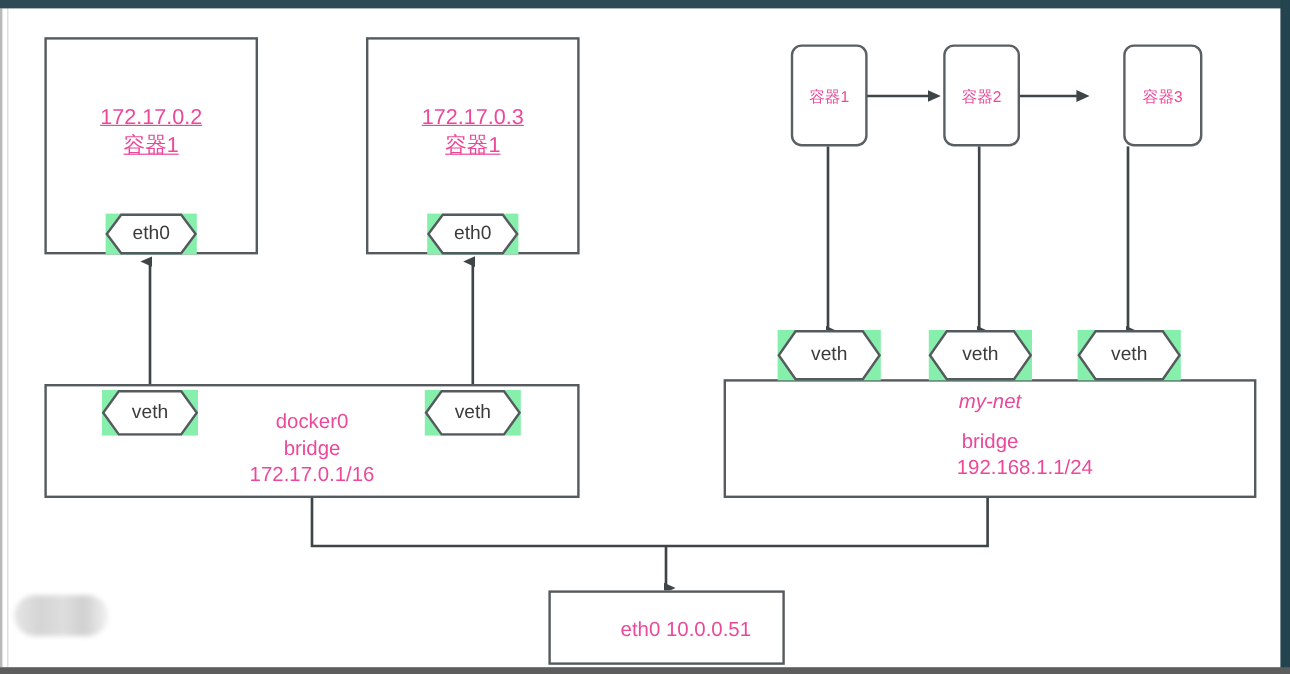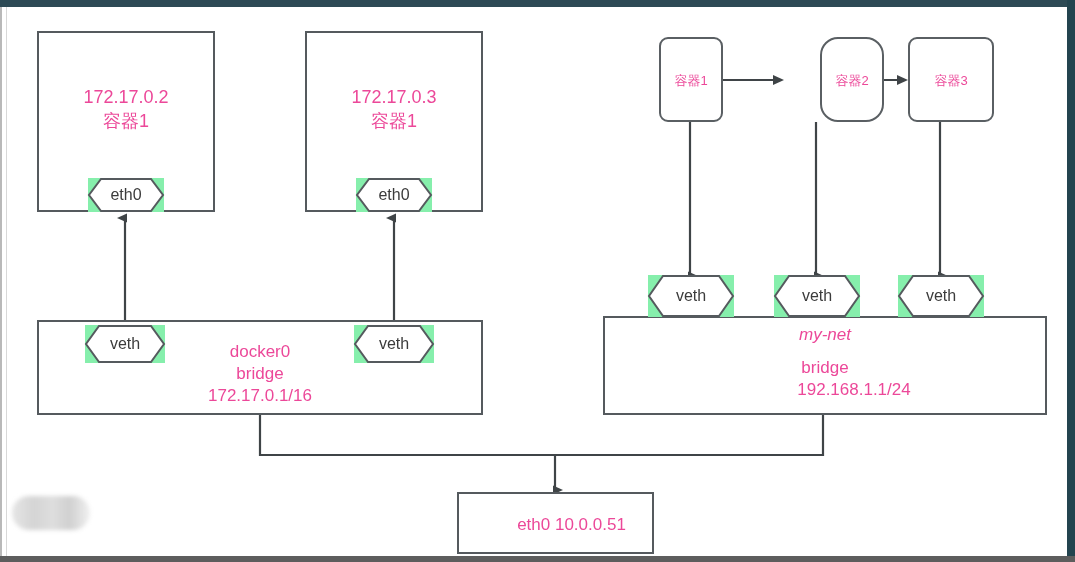--- a/index.html
+++ b/index.html
@@ -70,20 +70,21 @@
   .box-label {
     position: absolute;
     width: 100%;
     text-align: center;
     color: #ec4899;
     line-height: 1.28;
     white-space: pre-line;
   }
   .ip-label {
     font-size: 18px;
+    text-decoration: underline;
   }
   .bridge-label {
     font-size: 17px;
   }
   .small-cn-label {
     font-size: 13px;
   }
   .eth-box-label {
     font-size: 17px;
   }
@@ -199,24 +200,24 @@
   <div class="hex" style="left:354px; top:325px; width:80px; height:38px;">
     <svg width="80" height="38" viewBox="0 0 80 38">
       <polygon points="14,1 66,1 79,19 66,37 14,37 1,19" fill="#ffffff" stroke="#555a5e" stroke-width="2"></polygon>
     </svg>
     <div class="hex-text">veth</div>
   </div>
 
   <div class="box box-rounded" style="left:659px; top:37px; width:64px; height:85px;">
     <div class="box-label small-cn-label" style="top:34px;">容器1</div>
   </div>
-  <div class="box box-rounded" style="left:820px; top:37px; width:64px; height:85px;border-radius:18px;">
+  <div class="box box-rounded" style="left:786px; top:37px; width:64px; height:85px;">
     <div class="box-label small-cn-label" style="top:34px;">容器2</div>
   </div>
-  <div class="box box-rounded" style="left:908px; top:37px; width:86px; height:85px;">
+  <div class="box box-rounded" style="left:936px; top:37px; width:66px; height:85px;">
     <div class="box-label small-cn-label" style="top:34px;">容器3</div>
   </div>
 
   <div class="box" style="left:603px; top:316px; width:444px; height:99px;">
     <div class="box-label bridge-label" style="top:6px;font-style:italic;">my-net</div>
     <div class="box-label bridge-label" style="top:39px;">bridge</div>
     <div class="box-label bridge-label" style="top:61px;padding-left:29px;">192.168.1.1/24</div>
   </div>
 
   <div class="hex" style="left:648px; top:275px; width:86px; height:42px;">

